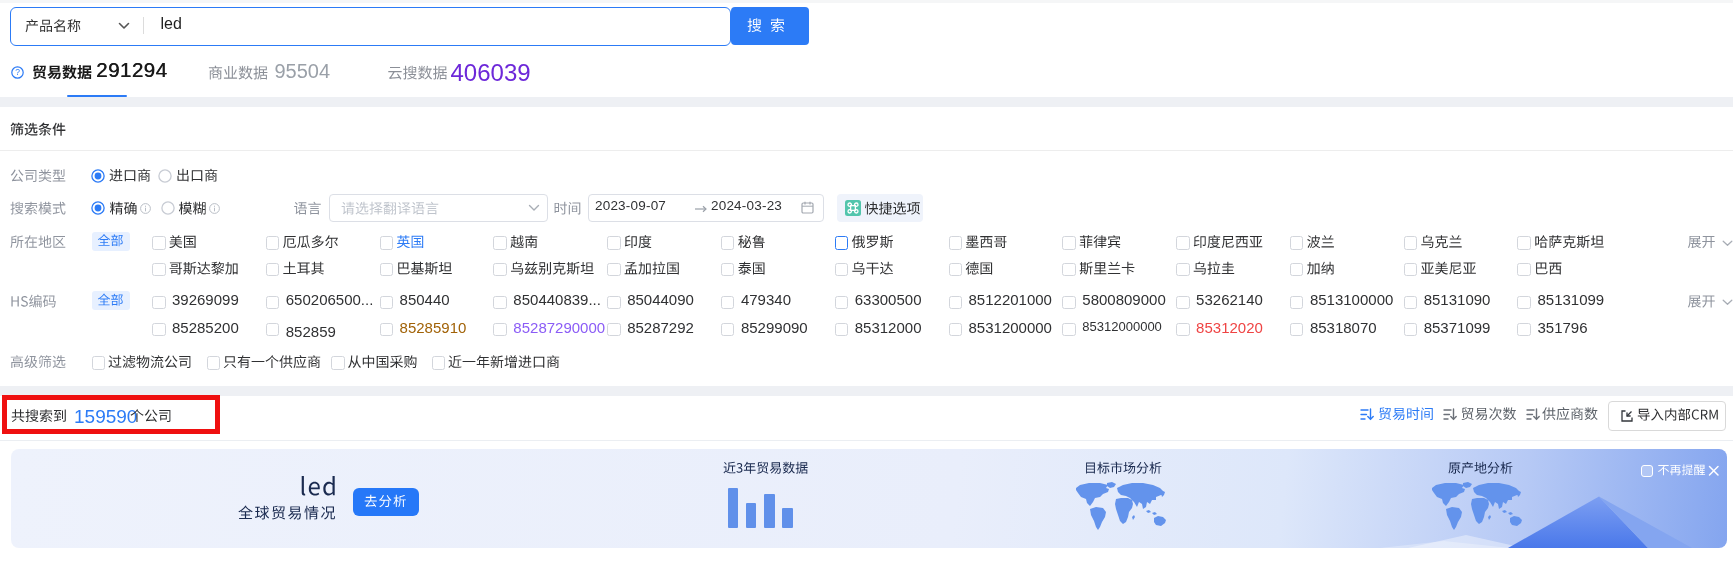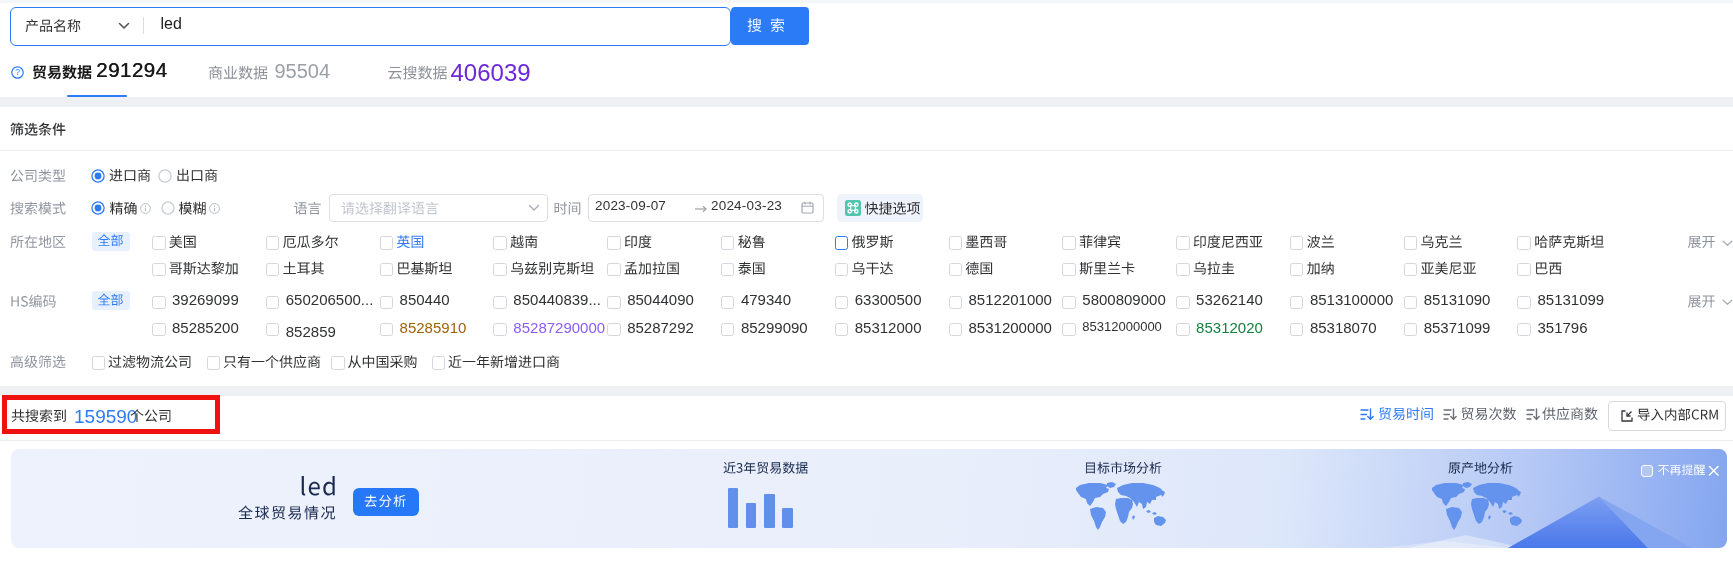--- a/index.html
+++ b/index.html
@@ -140,21 +140,21 @@
     <div style="position:absolute;left:627.1600000000001px;top:319.5px;font-size:15px;color:#303133">85287292</div>
     <div style="position:absolute;left:720.95px;top:322.5px;width:13.5px;height:13.5px;border:1px solid #d3d6dc;border-radius:2.5px;background:#fff;box-sizing:border-box"></div>
     <div style="position:absolute;left:740.95px;top:319.5px;font-size:15px;color:#303133">85299090</div>
     <div style="position:absolute;left:834.74px;top:322.5px;width:13.5px;height:13.5px;border:1px solid #d3d6dc;border-radius:2.5px;background:#fff;box-sizing:border-box"></div>
     <div style="position:absolute;left:854.74px;top:319.5px;font-size:15px;color:#303133">85312000</div>
     <div style="position:absolute;left:948.5300000000001px;top:322.5px;width:13.5px;height:13.5px;border:1px solid #d3d6dc;border-radius:2.5px;background:#fff;box-sizing:border-box"></div>
     <div style="position:absolute;left:968.5300000000001px;top:319.5px;font-size:15px;color:#303133">8531200000</div>
     <div style="position:absolute;left:1062.3200000000002px;top:322.5px;width:13.5px;height:13.5px;border:1px solid #d3d6dc;border-radius:2.5px;background:#fff;box-sizing:border-box"></div>
     <div style="position:absolute;left:1082.3200000000002px;top:319.5px;font-size:13px;color:#303133">85312000000</div>
     <div style="position:absolute;left:1176.1100000000001px;top:322.5px;width:13.5px;height:13.5px;border:1px solid #d3d6dc;border-radius:2.5px;background:#fff;box-sizing:border-box"></div>
-    <div style="position:absolute;left:1196.1100000000001px;top:319.5px;font-size:15px;color:#15803d">85312020</div>
+    <div style="position:absolute;left:1196.1100000000001px;top:319.5px;font-size:15px;color:#ef4444">85312020</div>
     <div style="position:absolute;left:1289.9px;top:322.5px;width:13.5px;height:13.5px;border:1px solid #d3d6dc;border-radius:2.5px;background:#fff;box-sizing:border-box"></div>
     <div style="position:absolute;left:1309.9px;top:319.5px;font-size:15px;color:#303133">85318070</div>
     <div style="position:absolute;left:1403.69px;top:322.5px;width:13.5px;height:13.5px;border:1px solid #d3d6dc;border-radius:2.5px;background:#fff;box-sizing:border-box"></div>
     <div style="position:absolute;left:1423.69px;top:319.5px;font-size:15px;color:#303133">85371099</div>
     <div style="position:absolute;left:1517.48px;top:322.5px;width:13.5px;height:13.5px;border:1px solid #d3d6dc;border-radius:2.5px;background:#fff;box-sizing:border-box"></div>
     <div style="position:absolute;left:1537.48px;top:319.5px;font-size:15px;color:#303133">351796</div>
     <svg style="position:absolute;left:1721.5px;top:299px;" width="11" height="7" viewBox="0 0 11 7">
       <polyline points="1.2,1.2 5.5,5.2 9.8,1.2" fill="none" stroke="#a8adb5" stroke-width="1.3" stroke-linecap="round" stroke-linejoin="round"></polyline>
     </svg>
     <div style="position:absolute;left:91.5px;top:356px;width:13.5px;height:13.5px;border:1px solid #d3d6dc;border-radius:2.5px;background:#fff;box-sizing:border-box"></div>

